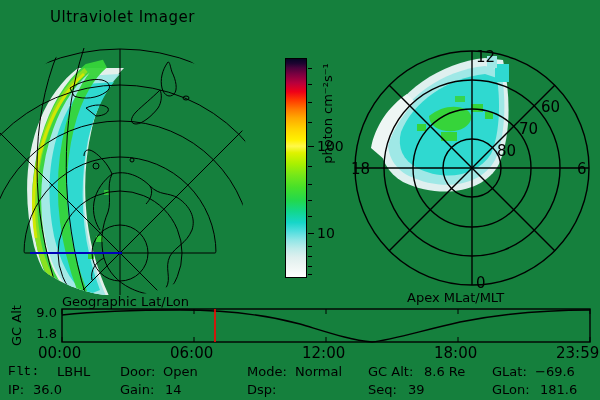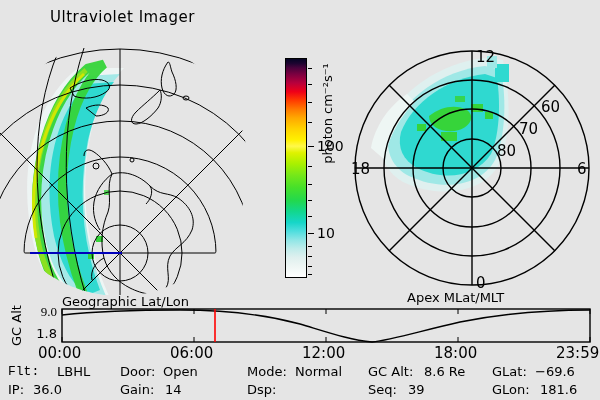--- a/index.html
+++ b/index.html
@@ -1,18 +1,18 @@
 <!DOCTYPE html>
 <html><head>
 <meta charset="utf-8">
 <style>
   html,body{margin:0;padding:0;background:#ffffff;}
   body{width:600px;height:400px;overflow:hidden;
        font-family:"DejaVu Sans","Liberation Sans",sans-serif;color:#000;}
-  #root{position:relative;width:600px;height:400px;background:#e5e5e5;}
+  #root{position:relative;width:600px;height:400px;background:#15803d;}
 
   .hdr{position:absolute;top:8px;font-size:15px;letter-spacing:.5px;white-space:nowrap;}
   #hdr-title{left:50px;}
   #hdr-date{left:277px;}
   #hdr-time{left:432px;}
 
   .panel{position:absolute;}
 
   
   #cbar-wrap{left:285px;top:58px;width:22px;height:220px;}
@@ -208,21 +208,21 @@
 
       <text x="196" y="72" font-size="15" font-family="DejaVu Sans, Liberation Sans, sans-serif">60</text>
       <text x="174" y="94" font-size="15" font-family="DejaVu Sans, Liberation Sans, sans-serif">70</text>
       <text x="152" y="116" font-size="15" font-family="DejaVu Sans, Liberation Sans, sans-serif">80</text>
     </svg>
     <div class="ptitle" id="right-title" style="left:62px;top:250px;">Apex MLat/MLT</div>
   </div>
 
   <div class="panel" id="orbit-panel" style="left:0;top:300px;width:600px;height:55px;">
     <div id="alt-ylabel">GC Alt</div>
-    <div class="alt-ytxt" style="left:23px;top:12px;font-family:Liberation Serif, serif;">9.0</div>
+    <div class="alt-ytxt" style="left:23px;top:12px;">9.0</div>
     <div class="alt-ytxt" style="left:23px;top:33px;">1.8</div>
 
     <svg width="600" height="55" viewBox="0 0 600 55" style="position:absolute;left:0;top:0;">
       <rect x="62" y="9" width="528" height="33" fill="none" stroke="#000" stroke-width="1.4"></rect>
 
       <path d="M62 15 C 90 12, 130 10, 180 10 C 230 10, 270 16, 300 24
                C 330 33, 350 40, 372 42 C 392 40, 420 31, 460 22
                C 500 14, 550 10, 590 10" fill="none" stroke="#000" stroke-width="1.4"></path>
 
       <g stroke="#000" stroke-width="1">

